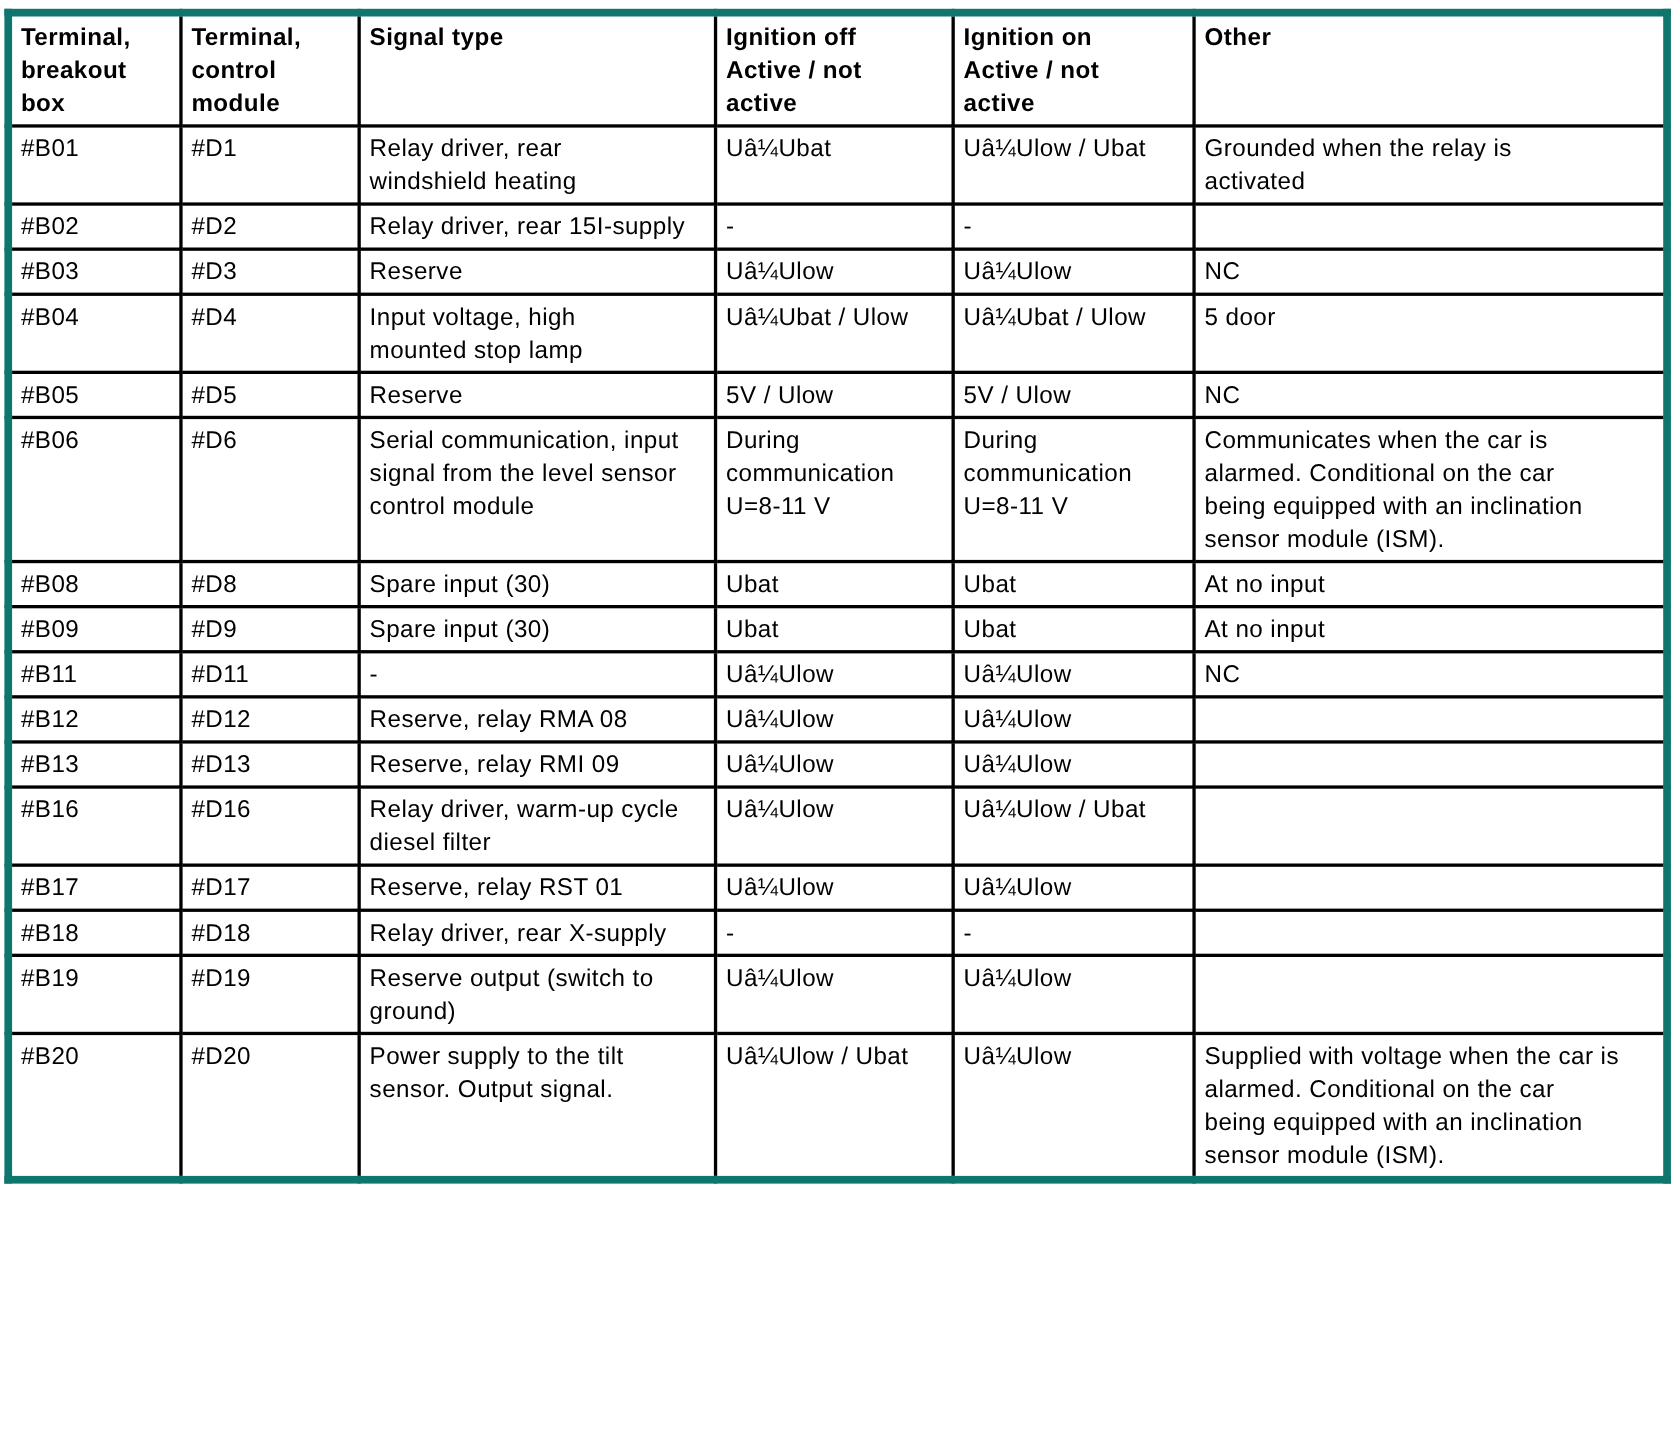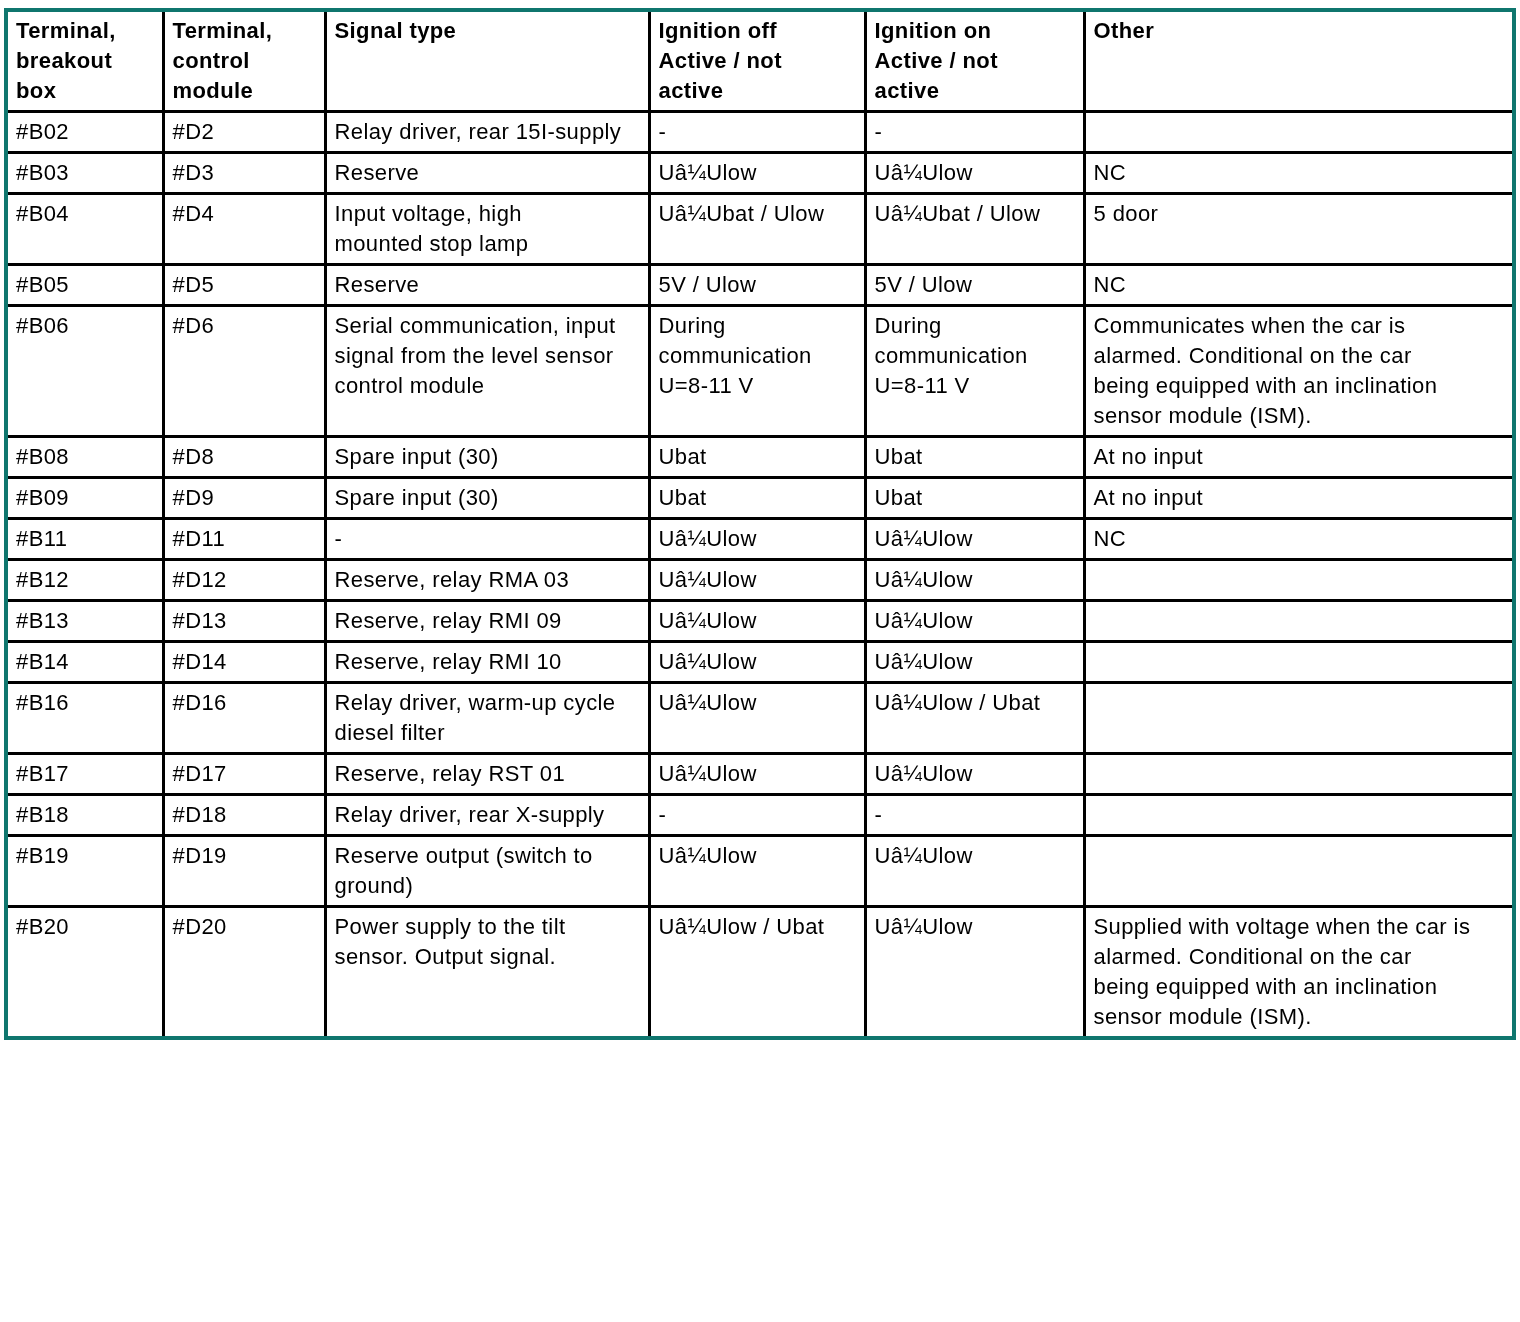--- a/index.html
+++ b/index.html
@@ -13,21 +13,21 @@
     box-sizing: border-box;
     background: #ffffff;
     padding: 8px 0 0 4px;
     overflow: hidden;
   }
   table.signal-table {
     border-collapse: collapse;
     table-layout: fixed;
     width: 1508px;
     background: #ffffff;
-    border: 4px solid #0f766e;
+    border: 7px solid #0f766e;
   }
   .signal-table col.c1 { width: 157px; }
   .signal-table col.c2 { width: 162px; }
   .signal-table col.c3 { width: 324px; }
   .signal-table col.c4 { width: 216px; }
   .signal-table col.c5 { width: 219px; }
   .signal-table col.c6 { width: 430px; }
   .signal-table th,
   .signal-table td {
     border: 3px solid #000000;
@@ -73,20 +73,30 @@
 Active / not
 active</th>
         <th>Ignition on
 Active / not
 active</th>
         <th>Other</th>
       </tr>
     </thead>
     <tbody>
         <tr>
+          <td>#B01</td>
+          <td>#D1</td>
+          <td>Relay driver, rear
+windshield heating</td>
+          <td>Uâ¼Ubat</td>
+          <td>Uâ¼Ulow / Ubat</td>
+          <td>Grounded when the relay is
+activated</td>
+        </tr>
+        <tr>
           <td>#B02</td>
           <td>#D2</td>
           <td>Relay driver, rear 15I-supply</td>
           <td>-</td>
           <td>-</td>
           <td></td>
         </tr>
         <tr>
           <td>#B03</td>
           <td>#D3</td>
@@ -149,37 +159,29 @@
           <td>#B11</td>
           <td>#D11</td>
           <td>-</td>
           <td>Uâ¼Ulow</td>
           <td>Uâ¼Ulow</td>
           <td>NC</td>
         </tr>
         <tr>
           <td>#B12</td>
           <td>#D12</td>
-          <td>Reserve, relay RMA 03</td>
+          <td>Reserve, relay RMA 08</td>
           <td>Uâ¼Ulow</td>
           <td>Uâ¼Ulow</td>
           <td></td>
         </tr>
         <tr>
           <td>#B13</td>
           <td>#D13</td>
           <td>Reserve, relay RMI 09</td>
-          <td>Uâ¼Ulow</td>
-          <td>Uâ¼Ulow</td>
-          <td></td>
-        </tr>
-        <tr>
-          <td>#B14</td>
-          <td>#D14</td>
-          <td>Reserve, relay RMI 10</td>
           <td>Uâ¼Ulow</td>
           <td>Uâ¼Ulow</td>
           <td></td>
         </tr>
         <tr>
           <td>#B16</td>
           <td>#D16</td>
           <td>Relay driver, warm-up cycle
 diesel filter</td>
           <td>Uâ¼Ulow</td>

